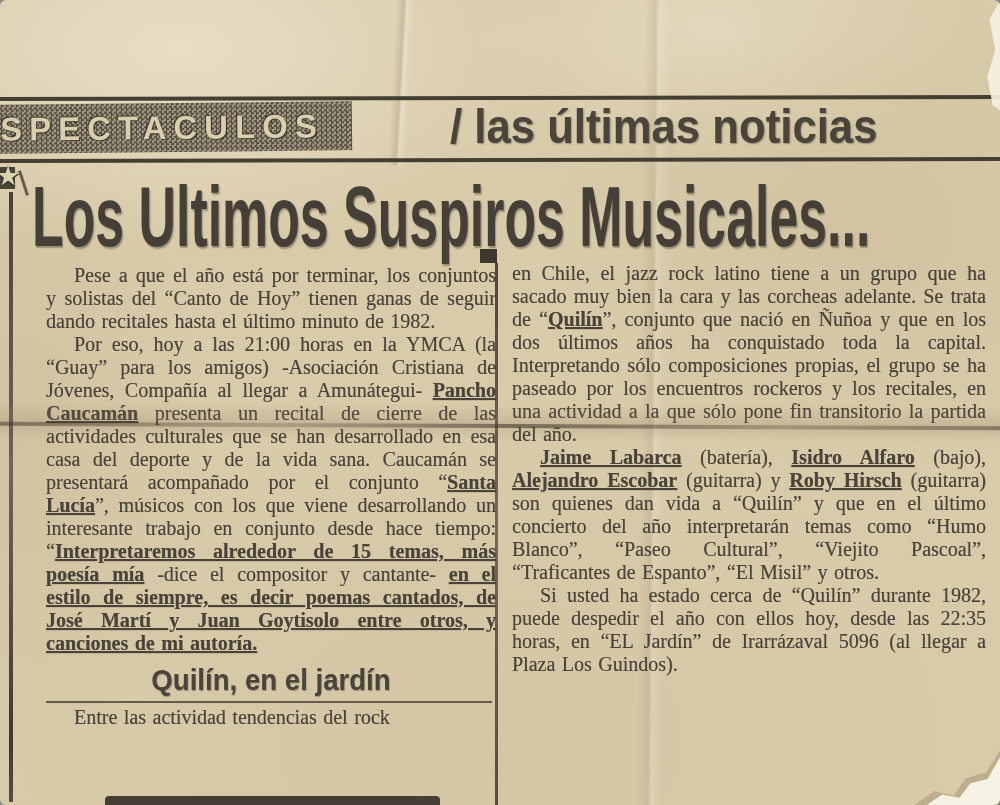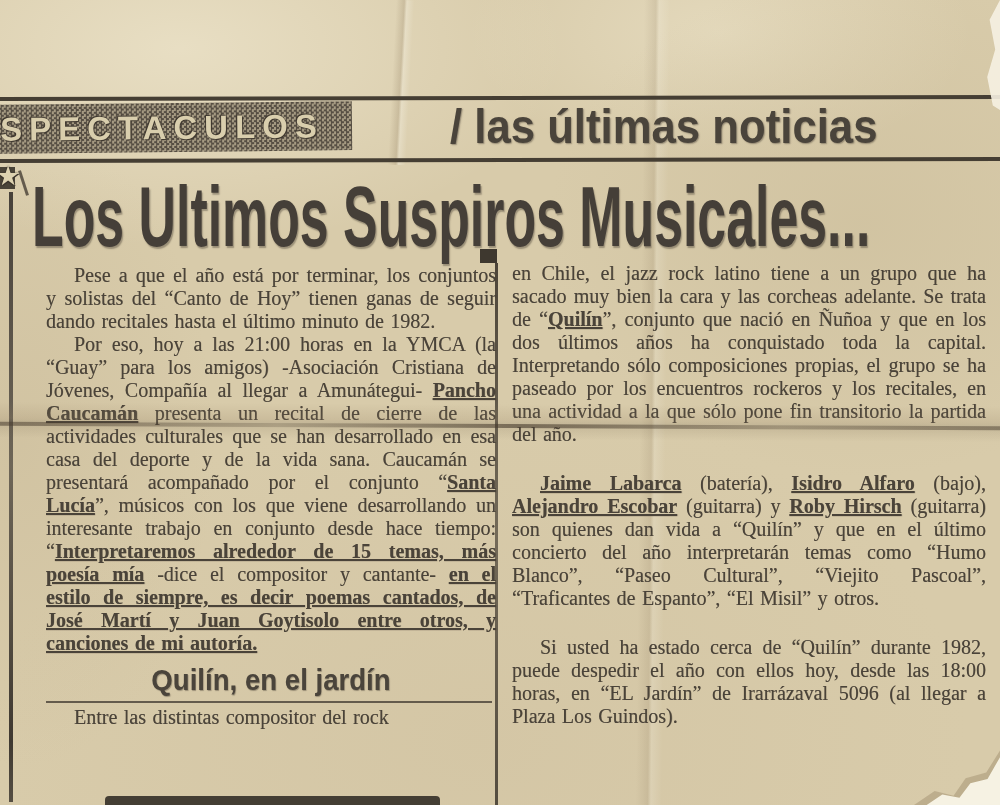--- a/index.html
+++ b/index.html
@@ -6,20 +6,21 @@
   .paper{
     position:relative;width:1000px;height:805px;overflow:hidden;
     background-color:#d8cbaa;
     background-image:
       radial-gradient(ellipse 620px 320px at 18% 6%, rgba(245,238,216,.55), transparent 62%),
       radial-gradient(ellipse 520px 420px at 86% 28%, rgba(198,183,148,.38), transparent 60%),
       radial-gradient(ellipse 740px 520px at 48% 92%, rgba(206,191,158,.40), transparent 66%),
       radial-gradient(ellipse 420px 220px at 72% 4%, rgba(242,234,210,.45), transparent 60%),
       radial-gradient(ellipse 300px 500px at 2% 55%, rgba(196,180,146,.35), transparent 65%);
     font-family:"Liberation Sans", sans-serif;
+    border-radius:6px;
   }
   
   .crease-v-top{position:absolute;left:392px;top:0;width:18px;height:165px;
     background:linear-gradient(90deg,transparent,rgba(130,110,80,.22) 45%,rgba(255,255,248,.25) 60%,transparent);
     transform:rotate(3deg);}
   .crease-v-mid{position:absolute;left:640px;top:0;width:26px;height:805px;
     background:linear-gradient(90deg,transparent,rgba(125,105,78,.14) 45%,rgba(255,255,248,.16) 58%,transparent);
     transform:rotate(.6deg);}
   .fold-shade{position:absolute;left:-5px;top:404px;width:1010px;height:36px;
     background:linear-gradient(180deg,transparent,rgba(150,130,100,.20) 45%,rgba(95,80,58,.16) 55%,transparent);
@@ -56,21 +57,21 @@
   .divider-cap{position:absolute;left:480px;top:249px;width:17px;height:14px;background:#3e382f;}
   .col-divider{position:absolute;left:495px;top:263px;width:3px;height:542px;
     background:linear-gradient(180deg,rgba(62,55,45,.9),rgba(62,55,45,.65) 50%,rgba(62,55,45,.85));}
   .columns{position:absolute;left:38px;top:262px;width:948px;
     font-family:"Liberation Serif", serif;font-size:20px;line-height:23px;color:#4a4339;}
   .col-left{position:absolute;left:8px;top:2px;width:450px;}
   .col-right{position:absolute;left:474px;top:0;width:474px;}
   .columns p{margin:0;text-align:justify;text-indent:28px;word-spacing:1.5px;
     text-shadow:.3px .3px .4px rgba(64,55,44,.45);}
   .columns p.no-indent{text-indent:0;}
-  .columns p.gap{margin-top:26px;}
+  .columns p.gap{margin-top:0;}
   .b{font-weight:bold;text-decoration:underline;}
   .subhead{margin:7px 0 0;text-align:center;font-family:"Liberation Sans",sans-serif;
     font-weight:bold;font-size:30px;line-height:36px;color:#4a443b;
     transform:scaleX(.92);transform-origin:center;
     text-shadow:.7px .7px 1px rgba(62,54,44,.4);}
   .subhead-rule{height:2px;background:rgba(80,72,60,.85);margin:3px 4px 3px 0;border:none;}
   
   .photo-edge{position:absolute;left:105px;top:796px;width:335px;height:9px;background:#443e34;border-radius:4px 4px 0 0;}
   .torn-corner{position:absolute;right:0;bottom:0;width:78px;height:52px;background:#f6f2e3;
     clip-path:polygon(100% 8%,100% 100%,6% 100%,26% 80%,48% 86%,62% 58%,84% 50%);}
@@ -103,26 +104,26 @@
 
   <div class="divider-cap"></div>
   <div class="col-divider"></div>
 
   <div class="columns">
     <div class="col-left">
       <p><span>Pese a que el año está por terminar, los conjuntos y solistas del “Canto de Hoy” tienen ganas de seguir dando recitales hasta el último minuto de 1982.</span></p>
       <p><span>Por eso, hoy a las 21:00 horas en la YMCA (la “Guay” para los amigos) -Asociación Cristiana de Jóvenes, Compañía al llegar a Amunátegui- </span><span class="b">Pancho Caucamán</span><span> presenta un recital de cierre de las actividades culturales que se han desarrollado en esa casa del deporte y de la vida sana. Caucamán se presentará acompañado por el conjunto “</span><span class="b">Santa Lucía</span><span>”, músicos con los que viene desarrollando un interesante trabajo en conjunto desde hace tiempo: “</span><span class="b">Interpretaremos alrededor de 15 temas, más poesía mía</span><span> -dice el compositor y cantante- </span><span class="b">en el estilo de siempre, es decir poemas cantados, de José Martí y Juan Goytisolo entre otros, y canciones de mi autoría.</span></p>
       <h2 class="subhead">Quilín, en el jardín</h2>
       <hr class="subhead-rule">
-      <p><span>Entre las distintas compositor del rock</span></p>
+      <p><span>Entre las actividad tendencias del rock</span></p>
     </div>
     <div class="col-right">
       <p class="no-indent"><span>en Chile, el jazz rock latino tiene a un grupo que ha sacado muy bien la cara y las corcheas adelante. Se trata de “</span><span class="b">Quilín</span><span>”, conjunto que nació en Ñuñoa y que en los dos últimos años ha conquistado toda la capital. Interpretando sólo composiciones propias, el grupo se ha paseado por los encuentros rockeros y los recitales, en una actividad a la que sólo pone fin transitorio la partida del año.</span></p>
       <p class="gap"><span class="b">Jaime Labarca</span><span> (batería), </span><span class="b">Isidro Alfaro</span><span> (bajo), </span><span class="b">Alejandro Escobar</span><span> (guitarra) y </span><span class="b">Roby Hirsch</span><span> (guitarra) son quienes dan vida a “Quilín” y que en el último concierto del año interpretarán temas como “Humo Blanco”, “Paseo Cultural”, “Viejito Pascoal”, “Traficantes de Espanto”, “El Misil” y otros.</span></p>
-      <p class="gap"><span>Si usted ha estado cerca de “Quilín” durante 1982, puede despedir el año con ellos hoy, desde las 18:00 horas, en “EL Jardín” de Irarrázaval 5096 (al llegar a Plaza Los Guindos).</span></p>
+      <p class="gap"><span>Si usted ha estado cerca de “Quilín” durante 1982, puede despedir el año con ellos hoy, desde las 22:35 horas, en “EL Jardín” de Irarrázaval 5096 (al llegar a Plaza Los Guindos).</span></p>
     </div>
   </div>
 
   <div class="fold-shade"></div>
   <div class="fold-line"></div>
 
   <div class="photo-edge"></div>
   <div class="torn-corner-shadow"></div>
   <div class="torn-corner"></div>
   <div class="torn-top-right"></div>

